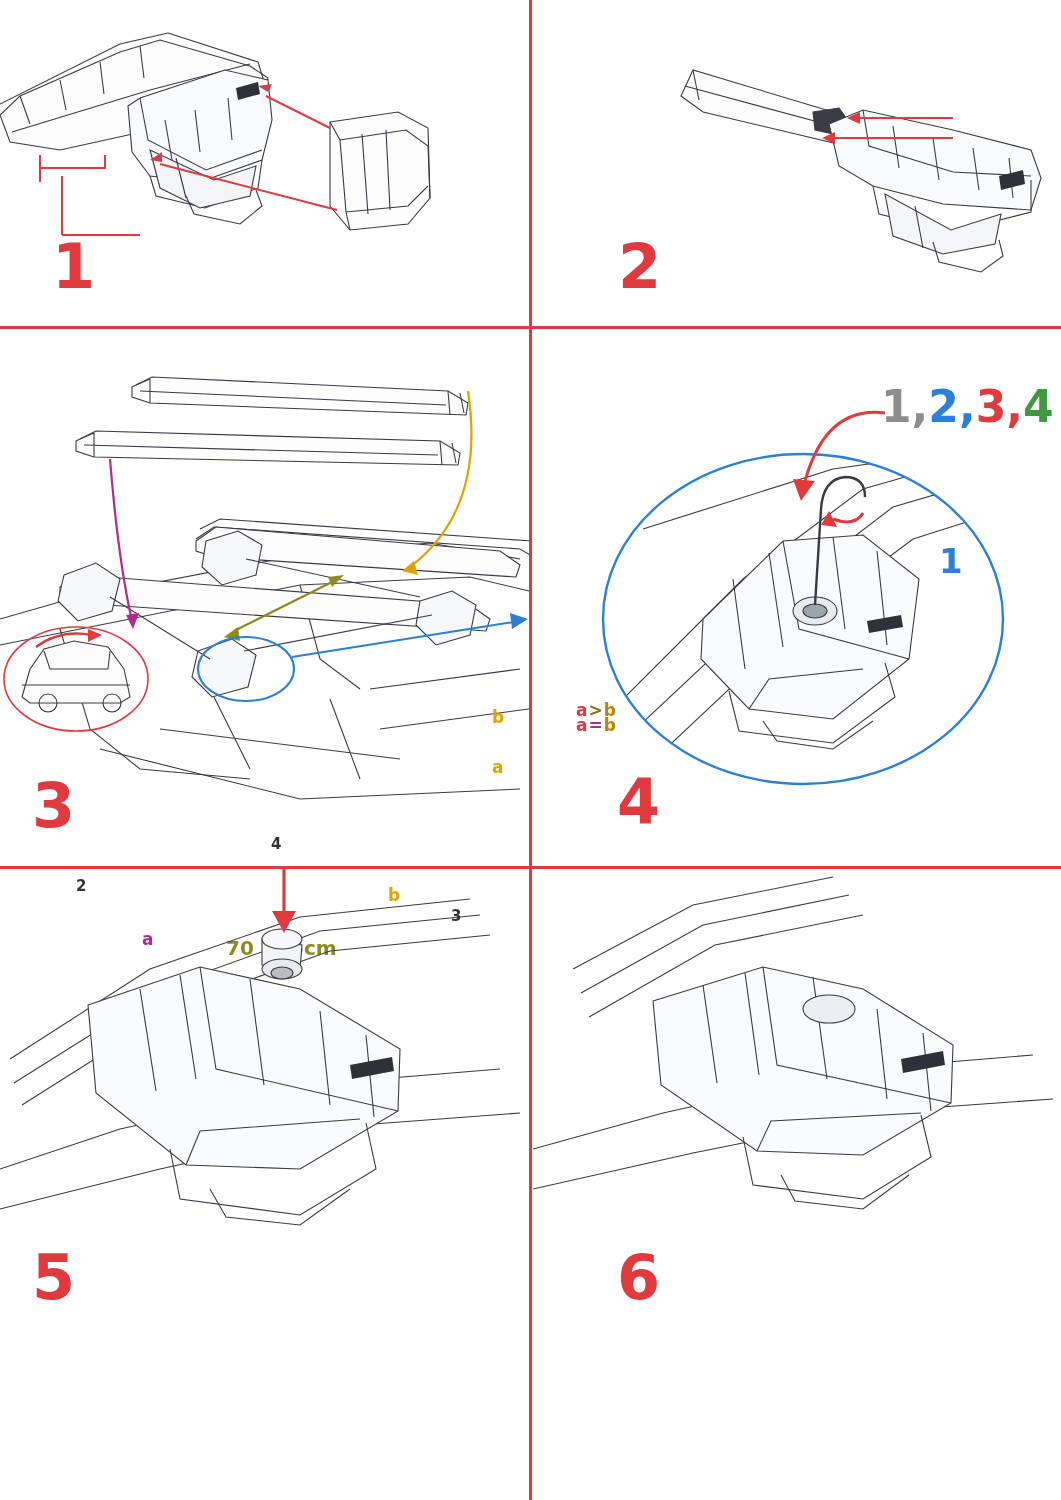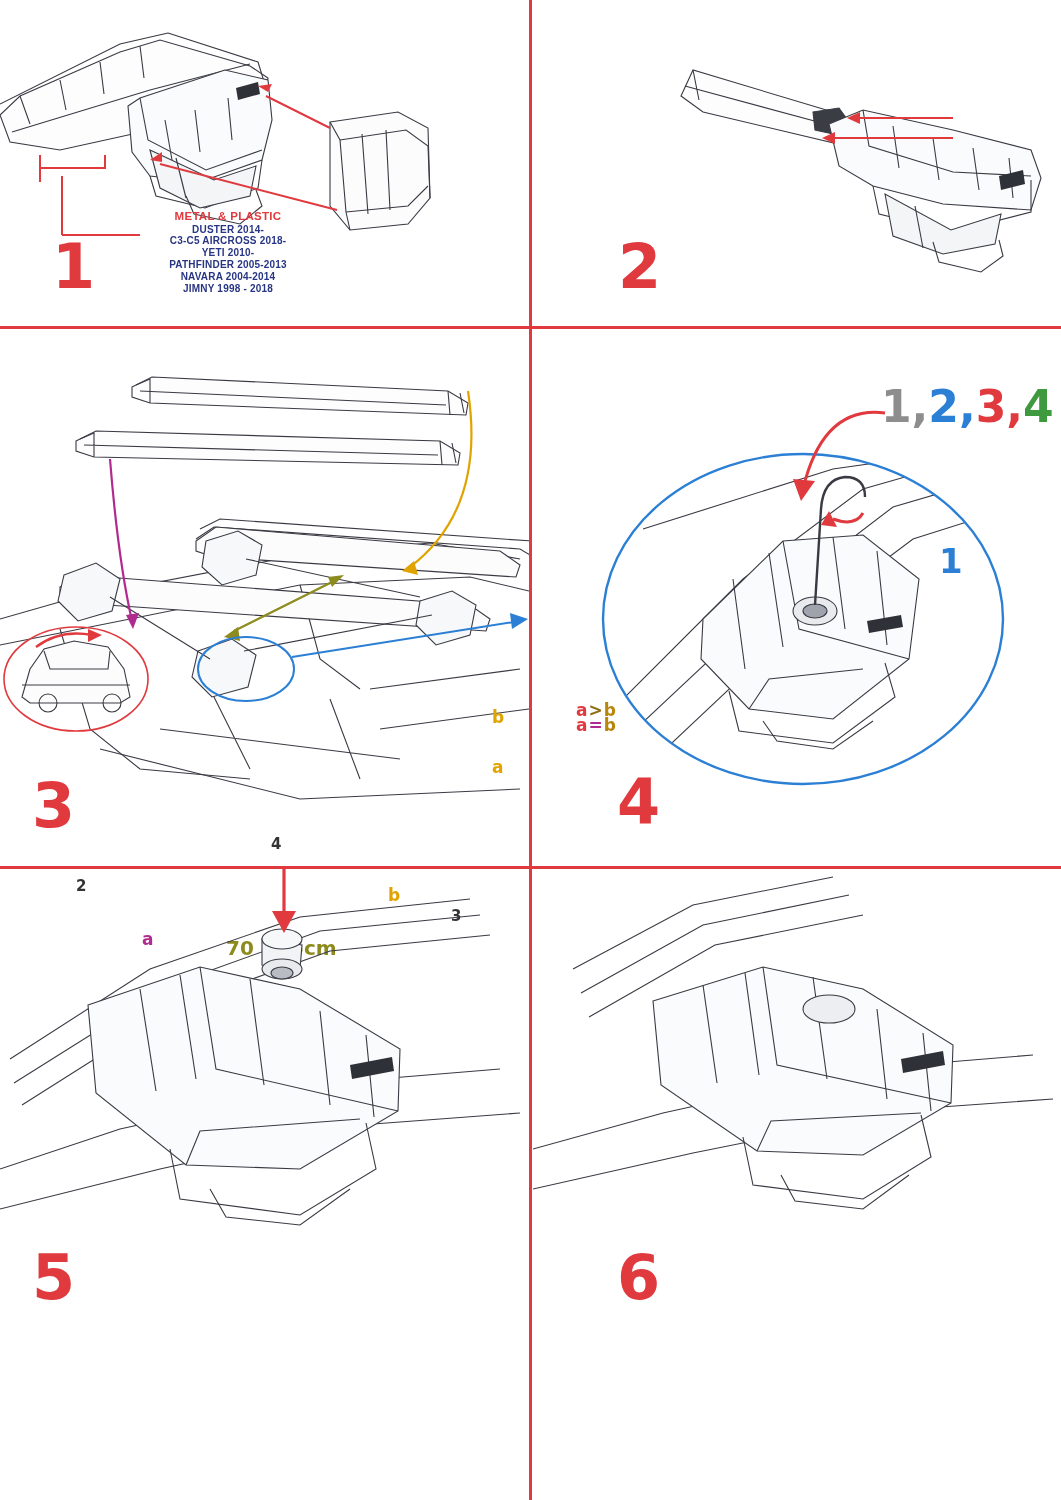--- a/index.html
+++ b/index.html
@@ -62,29 +62,20 @@
       <path d="M330 128 L266 96"></path>
       <path d="M268 92 L258 86 L272 84 Z" fill="#e03a3f" stroke="none"></path>
       <path d="M337 210 L160 164"></path>
       <path d="M162 162 L150 160 L162 152 Z" fill="#e03a3f" stroke="none"></path>
       <path d="M40 168 L105 168 L105 155"></path>
       <path d="M40 168 L40 155 M40 168 L40 182"></path>
       <path d="M62 176 L62 235"></path>
       <path d="M62 235 L140 235"></path>
     </g>
   </svg>
-  <div class="metalplastic" style="left:128px;top:210px;width:200px;">
-    <div class="mp-title">METAL &amp; PLASTIC</div>
-    <div class="mp-list">DUSTER 2014-</div>
-    <div class="mp-list">C3-C5 AIRCROSS 2018-</div>
-    <div class="mp-list">YETI 2010-</div>
-    <div class="mp-list">PATHFINDER 2005-2013</div>
-    <div class="mp-list">NAVARA 2004-2014</div>
-    <div class="mp-list">JIMNY 1998 - 2018</div>
-  </div>
   <div class="stepnum" style="left:52px;top:236px;font-size:62px;">1</div>
 </div>
 
 <div class="panel" style="left:533px;top:0;width:528px;height:326px;">
   <svg width="528" height="300" viewBox="0 0 528 300">
     <g fill="none" stroke="#3a3a44" stroke-width="1.1">
 
       <path d="M148 96 L160 70 L300 112 L330 126 L322 148 L170 112 Z" fill="#fdfdfe"></path>
       <path d="M152 86 L300 126 M160 70 L166 100"></path>
       <path d="M300 112 L300 130"></path>

